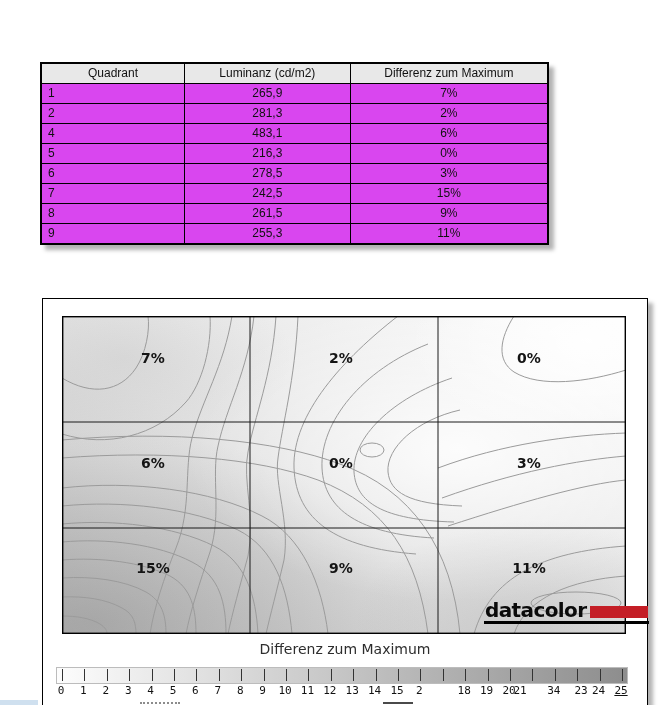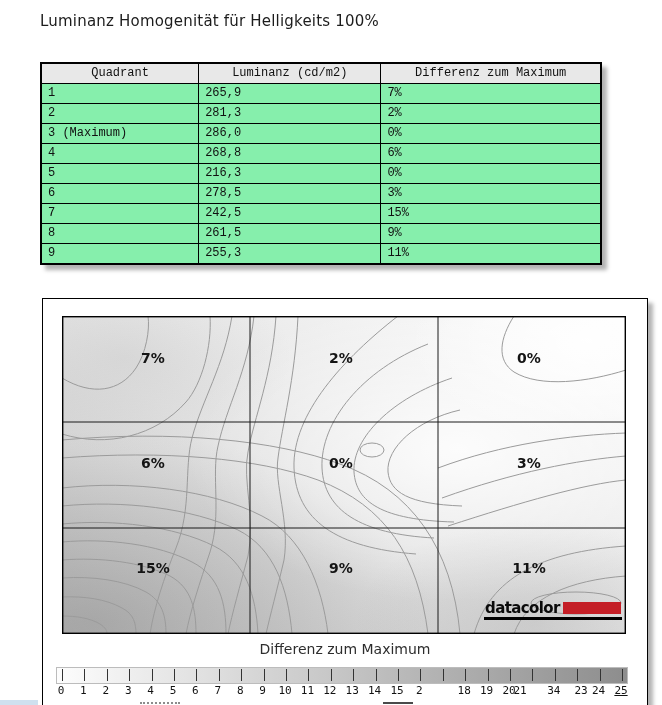--- a/index.html
+++ b/index.html
@@ -1,43 +1,43 @@
 <!DOCTYPE html>
 <html><head>
 <meta charset="utf-8">
 <style>
   html,body{margin:0;padding:0;background:#ffffff;}
   .page{position:relative;width:662px;height:705px;background:#ffffff;overflow:hidden;
         font-family:"DejaVu Sans",sans-serif;}
   .title{position:absolute;left:40px;top:12px;font-size:15px;color:#1c1c1c;letter-spacing:0.2px;}
 
   
-  .data-table{position:absolute;left:40px;top:62px;width:562px;border-collapse:collapse;
-              background:#86efac;border:2px solid #000;
-              font-family:Liberation Mono, monospace;font-size:12px;color:#111;
+  .data-table{position:absolute;left:40px;top:62px;width:509px;border-collapse:collapse;
+              background:#d946ef;border:2px solid #000;
+              font-family:Liberation Sans, sans-serif;font-size:12px;color:#111;
               box-shadow:5px 5px 4px rgba(0,0,0,0.30);}
   .data-table th{background:#e8e8e8;font-weight:normal;text-align:center;}
   .data-table th,.data-table td{border:1px solid #000;height:19px;padding:0 6px;line-height:19px;}
-  .data-table td{text-align:left;}
+  .data-table td{text-align:center;}
   .data-table td:first-child{text-align:left;}
 
   
   .chart-box{position:absolute;left:42px;top:298px;width:604px;height:430px;background:#ffffff;
              border:1px solid #000;box-shadow:5px 5px 4px rgba(0,0,0,0.30);}
   svg.plot{position:absolute;left:19px;top:17px;display:block;}
   .contour{fill:none;stroke:#9b9b9b;stroke-width:1;}
   .gridline{stroke:#1a1a1a;stroke-width:1;}
   .frame{fill:none;stroke:#000;stroke-width:1.4;}
   .cell-label{font-family:"DejaVu Sans",sans-serif;font-size:14px;font-weight:bold;fill:#141414;
               text-anchor:middle;}
 
   
   .logo{position:absolute;left:441px;top:303px;display:flex;align-items:flex-end;
         border-bottom:3px solid #000;padding:0 1px 2px 1px;background:transparent;}
-  .logo-text{font-family:"DejaVu Sans",sans-serif;font-size:15px;font-weight:bold;
+  .logo-text{font-family:"DejaVu Sans",sans-serif;font-size:20px;font-weight:bold;
              letter-spacing:-0.6px;color:#0a0a0a;line-height:0.85;}
   .logo-red{width:58px;height:12px;margin-left:3px;margin-bottom:1px;}
 
   
   .cbar-title{position:absolute;left:0;top:342px;width:100%;text-align:center;
               font-size:14px;color:#2d2d2d;}
   .cbar{position:absolute;left:13px;top:368px;width:570px;height:15px;
         border:1px solid #bcbcbc;}
   .cbar-tick{position:absolute;top:1px;width:1px;height:12px;background:#333;}
   .cbar-scale{position:absolute;left:0;top:385px;width:100%;height:12px;}
@@ -47,21 +47,20 @@
   
   .clip-blue{position:absolute;left:0;top:700px;width:38px;height:5px;background:#cfe0ef;}
   .clip-dots{position:absolute;left:140px;top:702px;width:40px;height:0;border-top:2px dotted #8c8c8c;}
   .clip-dash{position:absolute;left:383px;top:702px;width:30px;height:2px;background:#4a4a4a;}
 </style>
 </head>
 <body>
 
 <div class="page">
 
-  <div class="title">Luminanz Homogenität für Helligkeits 100%</div>
 
   <table class="data-table">
     <colgroup>
       <col style="width:166px">
         <col style="width:194px">
         <col style="width:235px">
     </colgroup>
     <thead>
       <tr>
           <th>Quadrant</th>
@@ -74,27 +73,22 @@
           <td>1</td>
           <td>265,9</td>
           <td>7%</td>
         </tr>
         <tr>
           <td>2</td>
           <td>281,3</td>
           <td>2%</td>
         </tr>
         <tr>
-          <td>3 (Maximum)</td>
-          <td>286,0</td>
-          <td>0%</td>
-        </tr>
-        <tr>
           <td>4</td>
-          <td>268,8</td>
+          <td>483,1</td>
           <td>6%</td>
         </tr>
         <tr>
           <td>5</td>
           <td>216,3</td>
           <td>0%</td>
         </tr>
         <tr>
           <td>6</td>
           <td>278,5</td>

